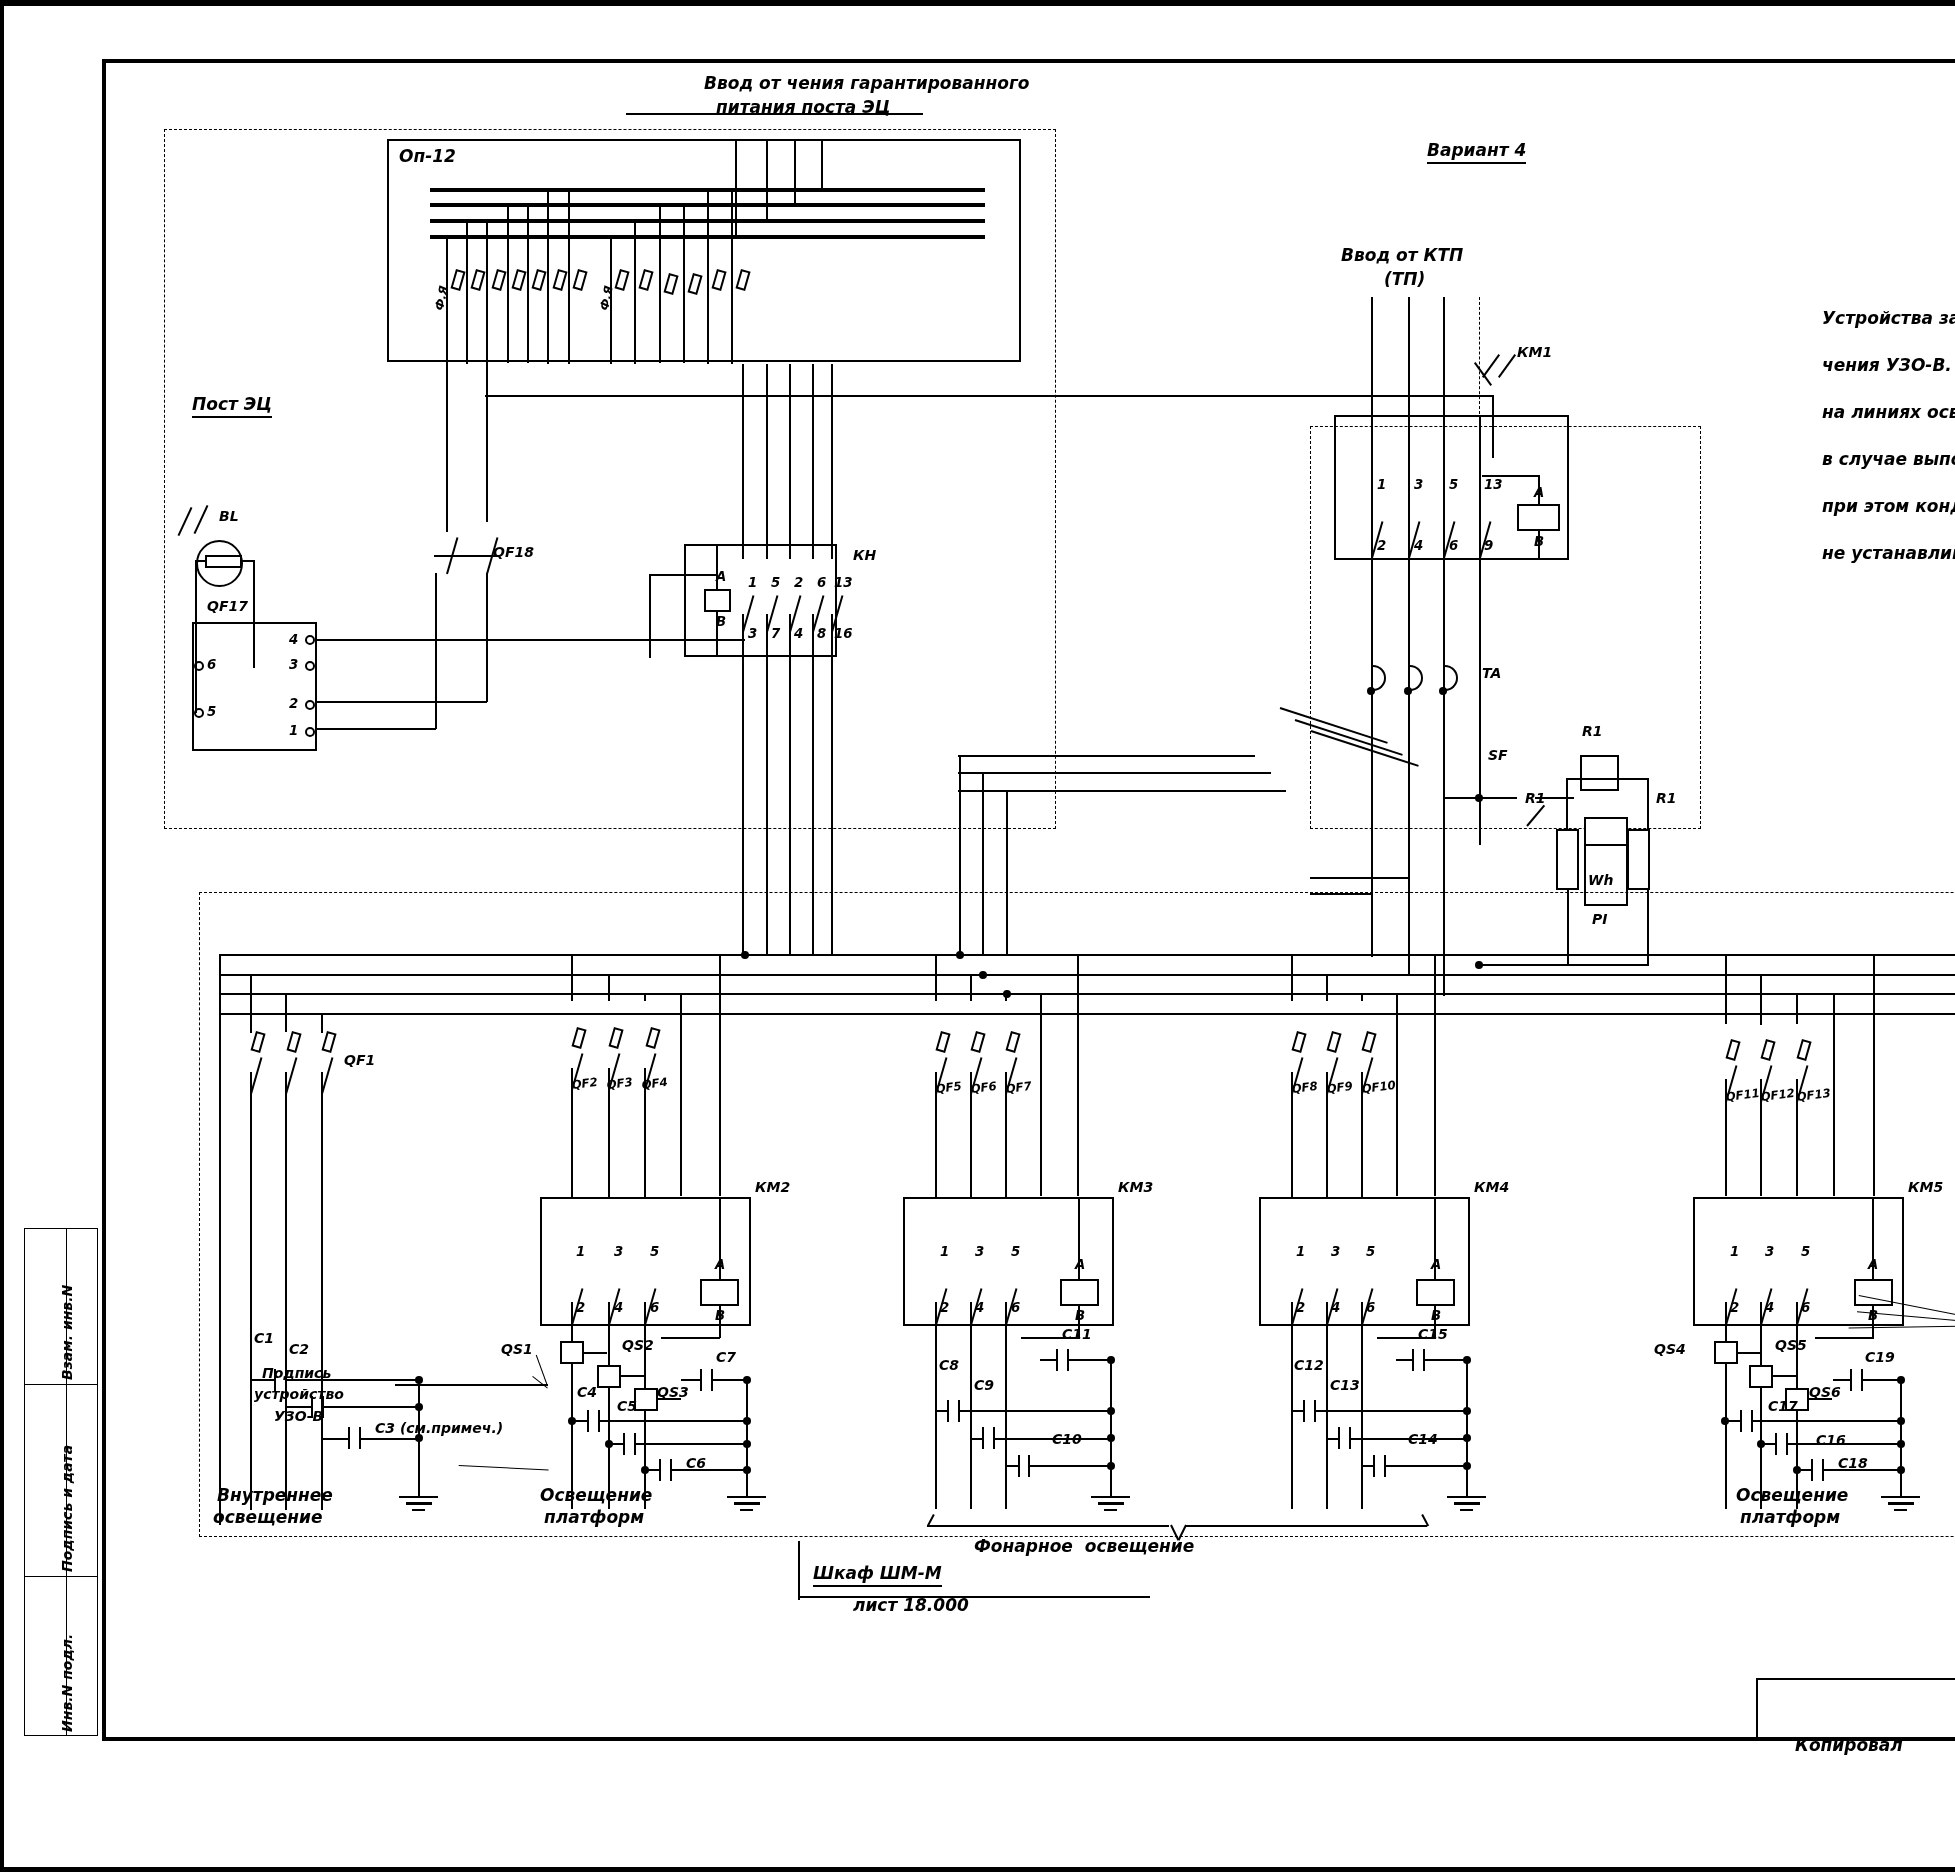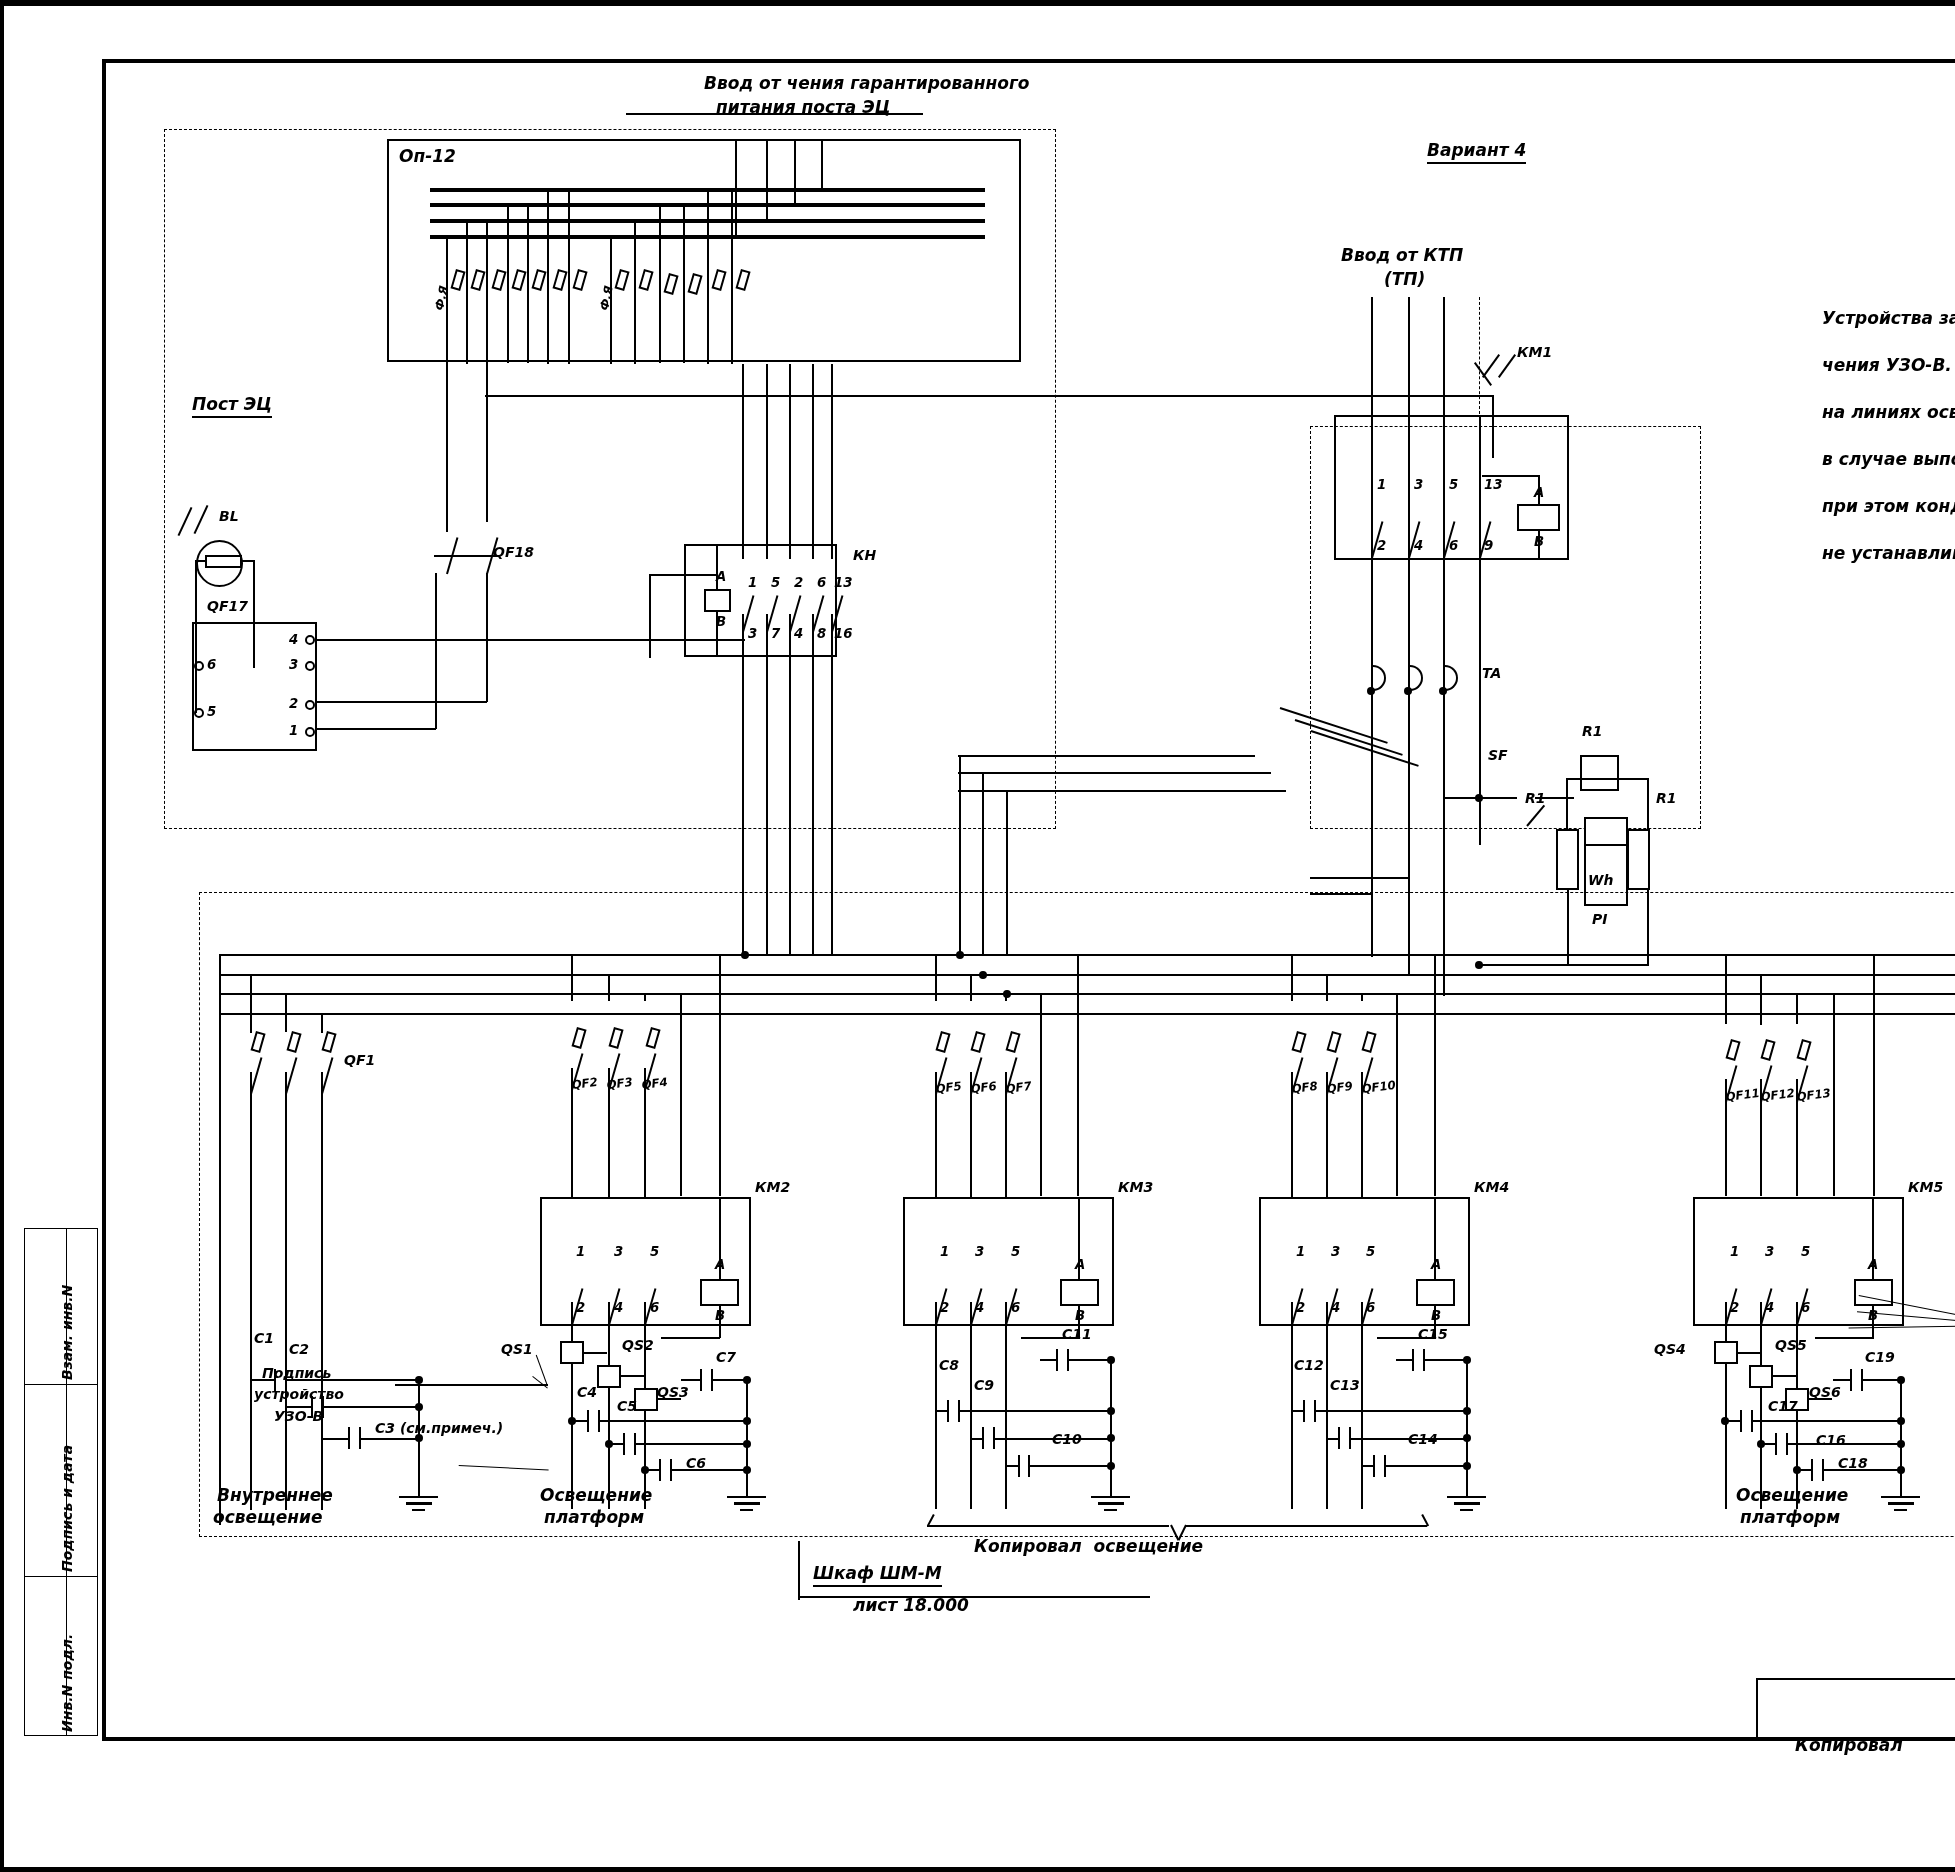--- a/index.html
+++ b/index.html
@@ -668,21 +668,21 @@
 </div>
 
 <div class="abs">
   <div class="ln h" style="left:927px;top:1525px;width:242px;"></div>
   <div class="ln h" style="left:1185px;top:1525px;width:242px;"></div>
   <div class="ln v" style="left:927px;top:1513px;height:12.5px;transform:rotate(28deg);transform-origin:bottom;"></div>
   <div class="ln v" style="left:1427px;top:1513px;height:12.5px;transform:rotate(-28deg);transform-origin:bottom;"></div>
   <div class="ln v" style="left:1170px;top:1525px;height:17px;transform:rotate(-26deg);transform-origin:top;"></div>
   <div class="ln v" style="left:1185px;top:1525px;height:17px;transform:rotate(26deg);transform-origin:top;"></div>
 </div>
-<div class="t lg" style="left:974px;top:1537px;">Копировал  освещение</div>
+<div class="t lg" style="left:974px;top:1537px;">Фонарное  освещение</div>
 
 <div class="t small rot" style="left:1725px;top:1091px;transform:rotate(-7deg);">QF11</div>
 <div class="t small rot" style="left:1760px;top:1091px;transform:rotate(-7deg);">QF12</div>
 <div class="t small rot" style="left:1796px;top:1091px;transform:rotate(-7deg);">QF13</div>
 <div class="abs">
   <div class="ln v" style="left:1725px;top:954px;height:70px;"></div>
     <div class="sw" style="left:1725px;top:1064px;"></div>
   <div class="ln v" style="left:1725px;top:1079px;height:117px;"></div>
   <div class="ln v" style="left:1760px;top:974px;height:51px;"></div>
     <div class="sw" style="left:1760px;top:1064px;"></div>

